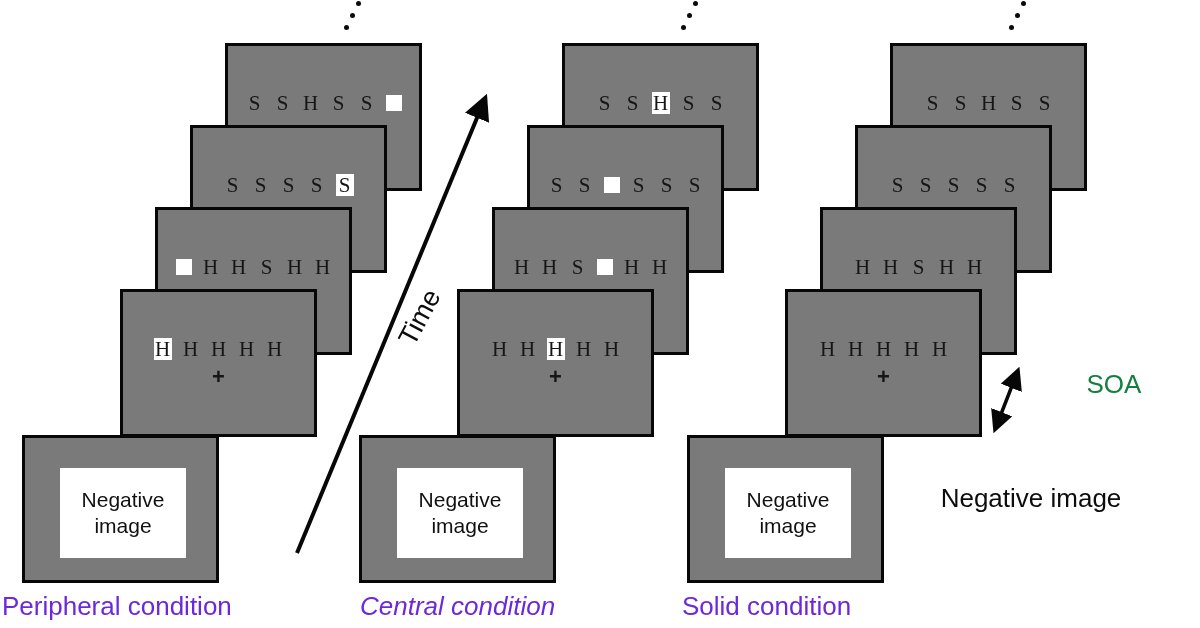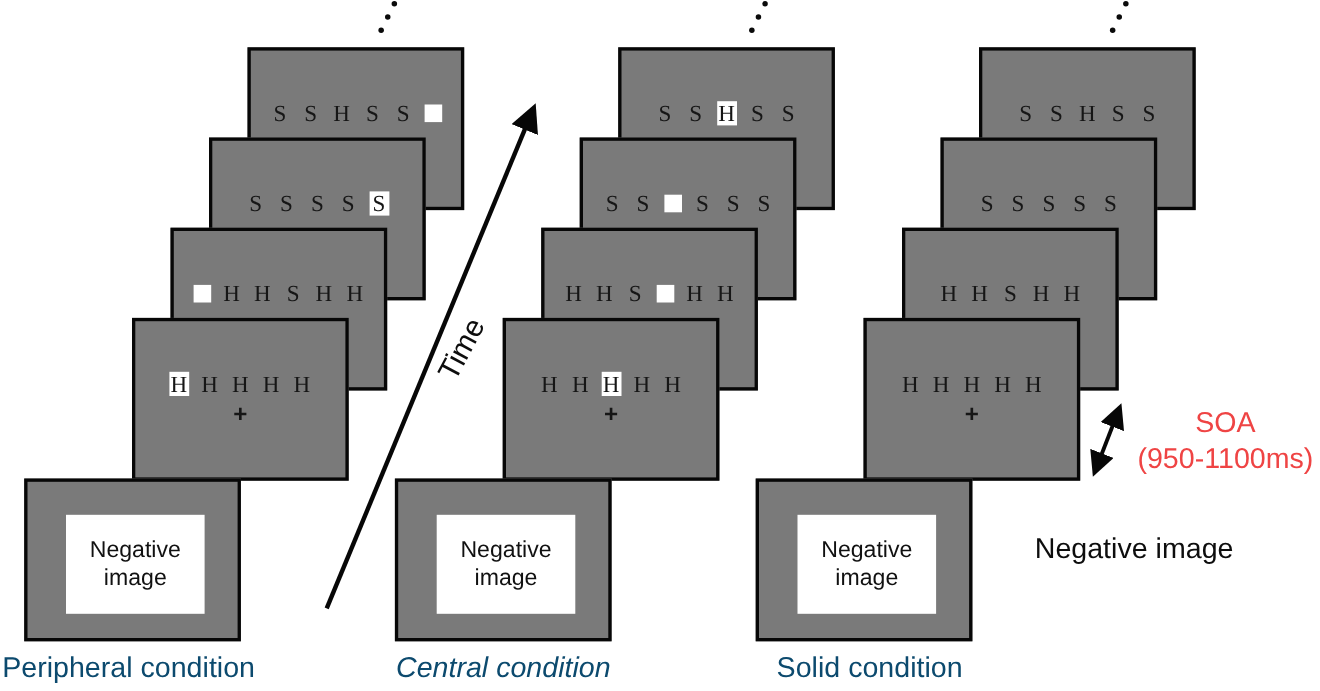--- a/index.html
+++ b/index.html
@@ -27,29 +27,29 @@
     font-size:22px;font-weight:700;color:#161616;
   }
   .neg-box{
     position:absolute;left:35px;top:30px;width:126px;height:90px;background:#ffffff;
     display:flex;align-items:center;justify-content:center;text-align:center;
     font-size:21px;line-height:26px;color:#111111;
   }
   .neg-box span{display:block;width:100px;}
   .dot{position:absolute;width:5px;height:5px;border-radius:50%;background:#0a0a0a;}
   .cond-label{
-    position:absolute;top:591px;font-size:26px;color:#0c4a6e;white-space:nowrap;
+    position:absolute;top:591px;font-size:26px;color:#6d28d9;white-space:nowrap;
   }
   #time-label{
     position:absolute;left:368px;top:302px;width:104px;text-align:center;
     font-size:27px;color:#0d0d0d;transform:rotate(-62deg);
   }
   #soa-label{
     position:absolute;left:1028px;top:368px;width:172px;text-align:center;
-    font-size:26px;line-height:32px;color:#ef4444;
+    font-size:26px;line-height:32px;color:#15803d;
   }
   #negimg-label{
     position:absolute;left:928px;top:482px;width:206px;text-align:center;
     font-size:26px;line-height:32px;color:#0d0d0d;
   }
   #arrow-svg{position:absolute;left:0;top:0;pointer-events:none;}
 </style>
 </head>
 <body>
 
@@ -190,37 +190,36 @@
           <span class="cell">H</span>
           <span class="cell">H</span>
         </div>
         <div class="fix">+</div>
       </div>
       <div class="screen" style="left: 687px; top: 435px; z-index: 6;">
         <div class="neg-box">
           <span>Negative image</span>
         </div>
       </div>
-      <div class="cond-label" style="left: 706px; text-align: center;">Solid condition</div>
+      <div class="cond-label" style="left: 682px; text-align: center;">Solid condition</div>
     </div>
 
   <svg id="arrow-svg" width="1200" height="628" viewBox="0 0 1200 628">
     <defs>
       <marker id="ah" viewBox="0 0 10 10" refX="7" refY="5" markerWidth="6.5" markerHeight="6.5" orient="auto-start-reverse">
         <path d="M0,0 L10,5 L0,10 z" fill="#070707"></path>
       </marker>
     </defs>
     <line x1="297" y1="553" x2="484" y2="101" stroke="#070707" stroke-width="4" marker-end="url(#ah)"></line>
     <line x1="996" y1="427" x2="1017" y2="373" stroke="#070707" stroke-width="3.5" marker-start="url(#ah)" marker-end="url(#ah)"></line>
   </svg>
 
   <div id="time-label">Time</div>
 
   <div id="soa-label">
     <div>SOA</div>
-    <div>(950-1100ms)</div>
   </div>
 
   <div id="negimg-label">
     <div>Negative image</div>
   </div>
 
 </div>
 
 </body></html>

